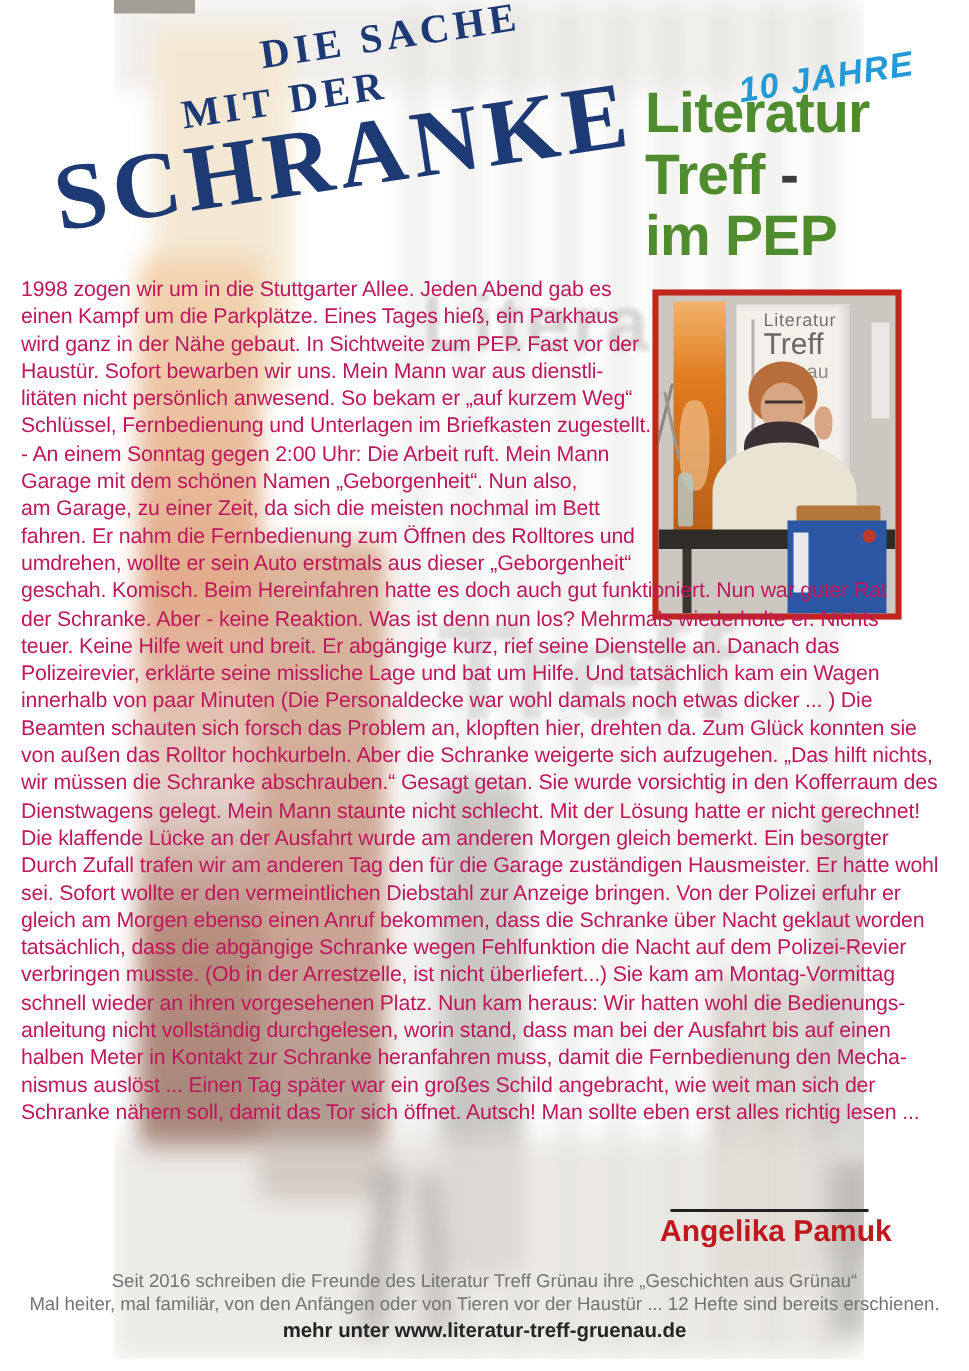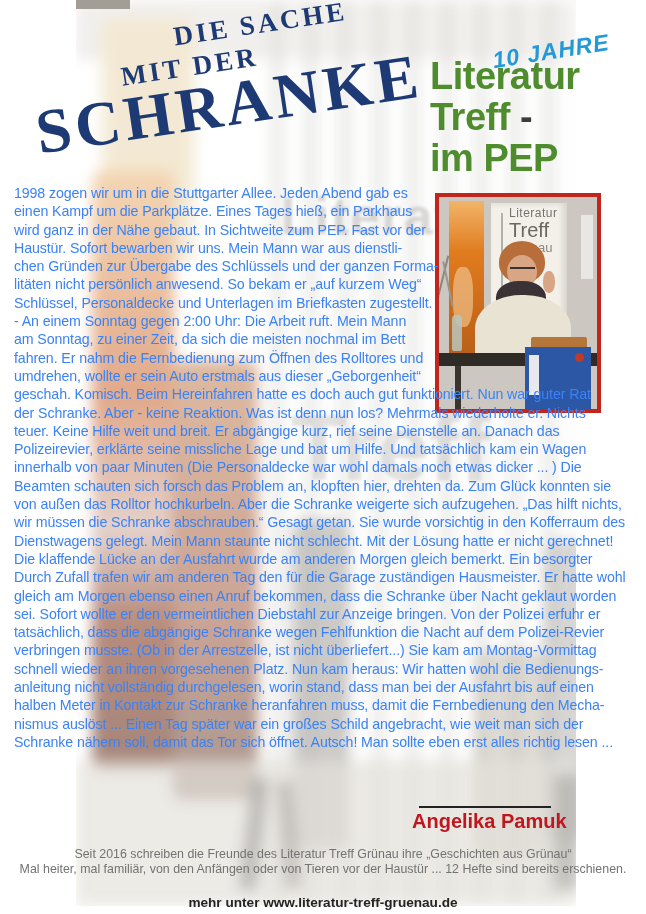--- a/index.html
+++ b/index.html
@@ -44,32 +44,32 @@
   .badge { position:absolute; left:492px; top:38px; transform:rotate(-9deg);
            color:#2399d6; font-size:23px; font-weight:bold; font-style:italic;
            letter-spacing:1px; white-space:nowrap; }
 
   .subtitle { position:absolute; left:430px; top:56px; color:#4e8c2d;
               font-size:38px; line-height:41px; font-weight:bold; letter-spacing:-0.5px; white-space:nowrap; }
   .subtitle .dash { color:#3c3c3c; }
 
   
   .body-text { position:absolute; left:14px; top:184px; width:624px;
-               font-size:14.2px; line-height:18.3px; color:#3b82f6; letter-spacing:-0.1px; }
+               font-size:14.2px; line-height:18.3px; color:#be185d; letter-spacing:-0.1px; }
   .bline { white-space:nowrap; }
 
   
-  .signature { position:absolute; left:412px; top:806px; width:145px; text-align:left; }
+  .signature { position:absolute; left:440px; top:806px; width:145px; text-align:left; }
   .sig-rule { width:132px; border-top:2px solid #222; margin:0 auto 2px auto; }
   .author { color:#c0171e; font-size:20px; font-weight:bold; white-space:nowrap; }
 
   
   .footer { position:absolute; left:0; top:847px; width:646px; text-align:center; }
   .f-orange { color:#737373; font-size:12.4px; line-height:15px; white-space:nowrap; }
-  .f-bold   { color:#242424; font-size:13.6px; font-weight:bold; margin-top:18px; white-space:nowrap; }
+  .f-bold   { color:#242424; font-size:13.6px; font-weight:bold; margin-top:2px; white-space:nowrap; }
 
   
   .photo { position:absolute; left:435px; top:193px; width:158px; height:212px;
            border:4px solid #c1251b; background:#ccc8c1; overflow:hidden; }
   .ph { position:absolute; }
   .ph-door    { right:4px; top:18px; width:12px; height:64px; background:#e9e7e3; }
   .ph-orange  { left:10px; top:4px; width:35px; height:162px;
                 background:linear-gradient(180deg,#f2b469,#e07b1e 32%,#c96a1a 70%,#b55d18); }
   .ph-orange2 { left:14px; top:70px; width:20px; height:60px; background:#f0c08a; opacity:.7; border-radius:40%; }
   .ph-rollup  { left:52px; top:6px; width:76px; height:152px; background:#f3f0ea;
@@ -162,40 +162,40 @@
     <div class="ph ph-bluebox"></div>
     <div class="ph ph-blueband"></div>
     <div class="ph ph-reddot"></div>
   </div>
 
   <div class="body-text">
     <div class="bline">1998 zogen wir um in die Stuttgarter Allee. Jeden Abend gab es</div>
     <div class="bline">einen Kampf um die Parkplätze. Eines Tages hieß, ein Parkhaus</div>
     <div class="bline">wird ganz in der Nähe gebaut. In Sichtweite zum PEP. Fast vor der</div>
     <div class="bline">Haustür. Sofort bewarben wir uns. Mein Mann war aus dienstli-</div>
-    <div class="bline">chen Gründen zur Übergabe des Schlüssels und der ganzen Forma-</div>
     <div class="bline">litäten nicht persönlich anwesend. So bekam er „auf kurzem Weg“</div>
-    <div class="bline">Schlüssel, Personaldecke und Unterlagen im Briefkasten zugestellt.</div>
+    <div class="bline">Schlüssel, Fernbedienung und Unterlagen im Briefkasten zugestellt.</div>
     <div class="bline"> -  An einem Sonntag gegen 2:00 Uhr: Die Arbeit ruft. Mein Mann</div>
-    <div class="bline">am Sonntag, zu einer Zeit, da sich die meisten nochmal im Bett</div>
+    <div class="bline">Garage mit dem schönen Namen „Geborgenheit“. Nun also,</div>
+    <div class="bline">am Garage, zu einer Zeit, da sich die meisten nochmal im Bett</div>
     <div class="bline">fahren. Er nahm die Fernbedienung zum Öffnen des Rolltores und</div>
     <div class="bline">umdrehen, wollte er sein Auto erstmals aus dieser „Geborgenheit“</div>
     <div class="bline">geschah. Komisch. Beim Hereinfahren hatte es doch auch gut funktioniert. Nun war guter Rat</div>
     <div class="bline">der Schranke. Aber - keine Reaktion. Was ist denn nun los? Mehrmals wiederholte er. Nichts</div>
     <div class="bline">teuer. Keine Hilfe weit und breit. Er abgängige kurz, rief seine Dienstelle an. Danach das</div>
     <div class="bline">Polizeirevier, erklärte seine missliche Lage und bat um Hilfe. Und tatsächlich kam ein Wagen</div>
     <div class="bline">innerhalb von paar Minuten (Die Personaldecke war wohl damals noch etwas dicker ... ) Die</div>
     <div class="bline">Beamten schauten sich forsch das Problem an, klopften hier, drehten da. Zum Glück konnten sie</div>
     <div class="bline">von außen das Rolltor hochkurbeln. Aber die Schranke weigerte sich aufzugehen. „Das hilft nichts,</div>
     <div class="bline">wir müssen die Schranke abschrauben.“ Gesagt getan. Sie wurde vorsichtig in den Kofferraum des</div>
     <div class="bline">Dienstwagens gelegt. Mein Mann staunte nicht schlecht. Mit der Lösung hatte er nicht gerechnet!</div>
     <div class="bline">Die klaffende Lücke an der Ausfahrt wurde am anderen Morgen gleich bemerkt. Ein besorgter</div>
     <div class="bline">Durch Zufall trafen wir am anderen Tag den für die Garage zuständigen Hausmeister. Er hatte wohl</div>
+    <div class="bline">sei. Sofort wollte er den vermeintlichen Diebstahl zur Anzeige bringen. Von der Polizei erfuhr er</div>
     <div class="bline">gleich am Morgen ebenso einen Anruf bekommen, dass die Schranke über Nacht geklaut worden</div>
-    <div class="bline">sei. Sofort wollte er den vermeintlichen Diebstahl zur Anzeige bringen. Von der Polizei erfuhr er</div>
     <div class="bline">tatsächlich, dass die abgängige Schranke wegen Fehlfunktion die Nacht auf dem Polizei-Revier</div>
     <div class="bline">verbringen musste. (Ob in der Arrestzelle, ist nicht überliefert...) Sie kam am Montag-Vormittag</div>
     <div class="bline">schnell wieder an ihren vorgesehenen Platz. Nun kam heraus: Wir hatten wohl die Bedienungs-</div>
     <div class="bline">anleitung nicht vollständig durchgelesen, worin stand, dass man bei der Ausfahrt bis auf einen</div>
     <div class="bline">halben Meter in Kontakt zur Schranke heranfahren muss, damit die Fernbedienung den Mecha-</div>
     <div class="bline">nismus auslöst ... Einen Tag später war ein großes Schild angebracht, wie weit man sich der</div>
     <div class="bline">Schranke nähern soll, damit das Tor sich öffnet. Autsch! Man sollte eben erst alles richtig lesen ...</div>
   </div>
 
   <div class="signature">

